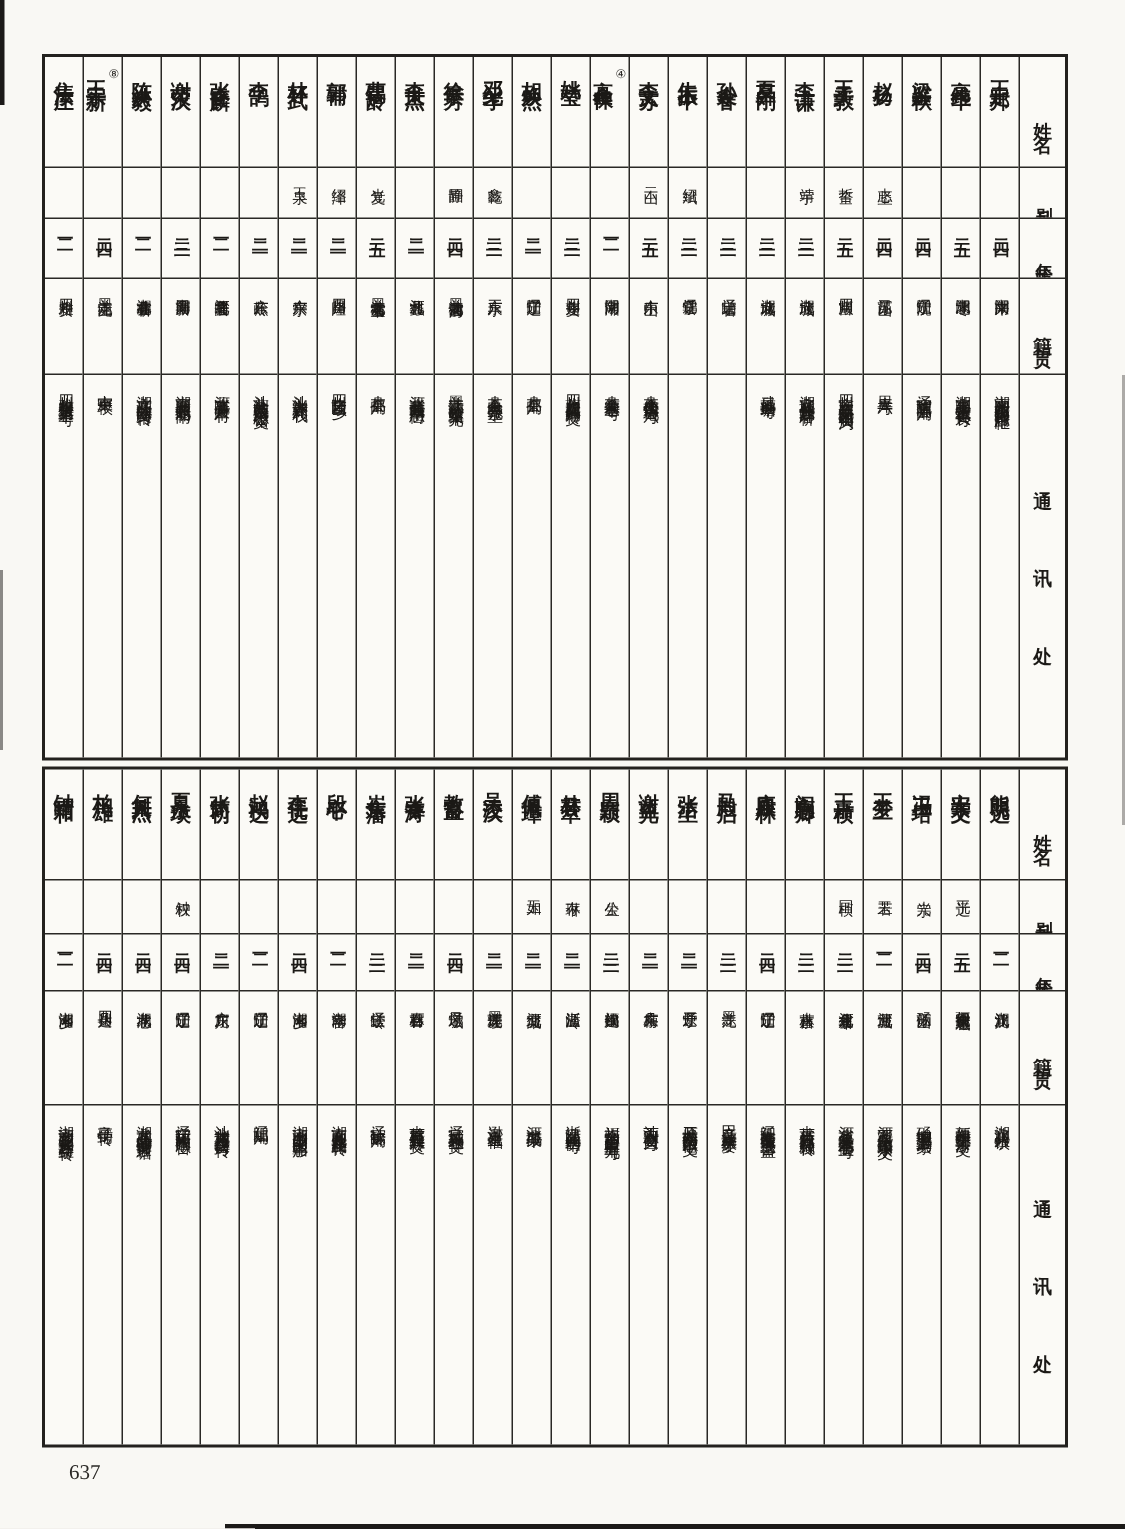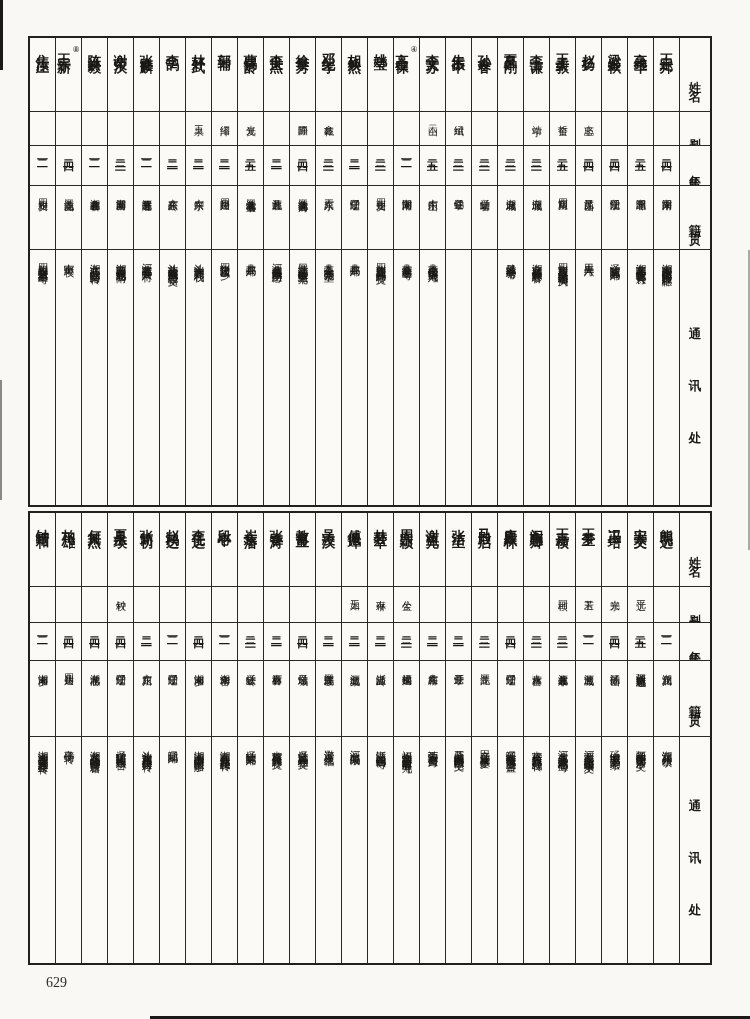--- a/index.html
+++ b/index.html
@@ -1043,14 +1043,14 @@
         </div>
       <div class="cell native-cell">
           <span class="vtext">籍贯</span>
         </div>
       <div class="cell addr-cell">
           <span class="vtext">通讯处</span>
         </div>
     </div>
   </div>
 
-  <div class="page-number">629</div>
+  <div class="page-number">637</div>
 </div>
 
 </body></html>

